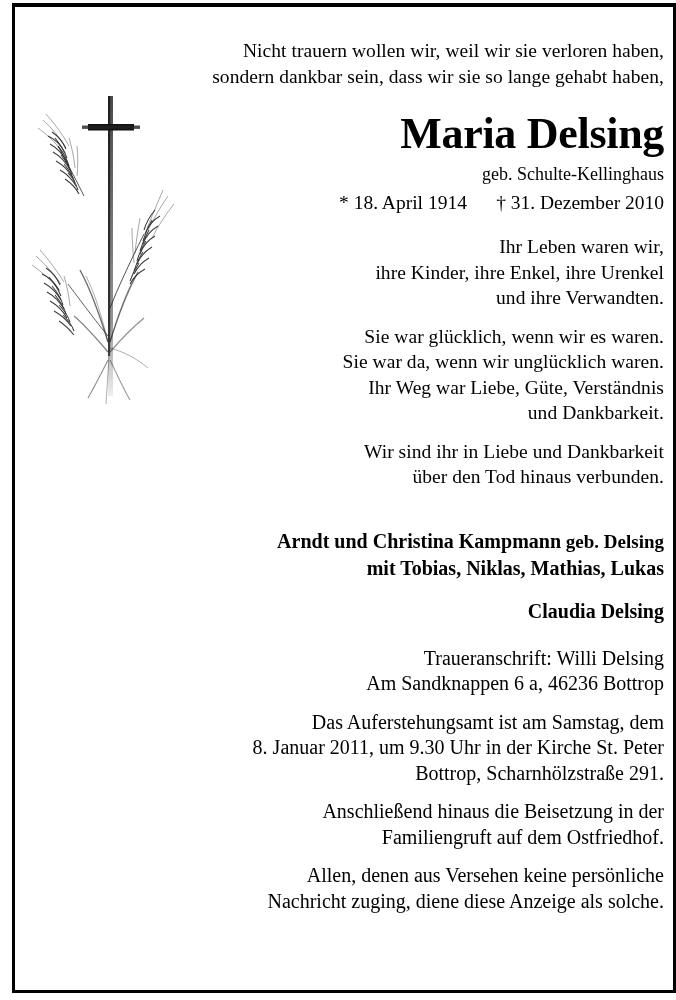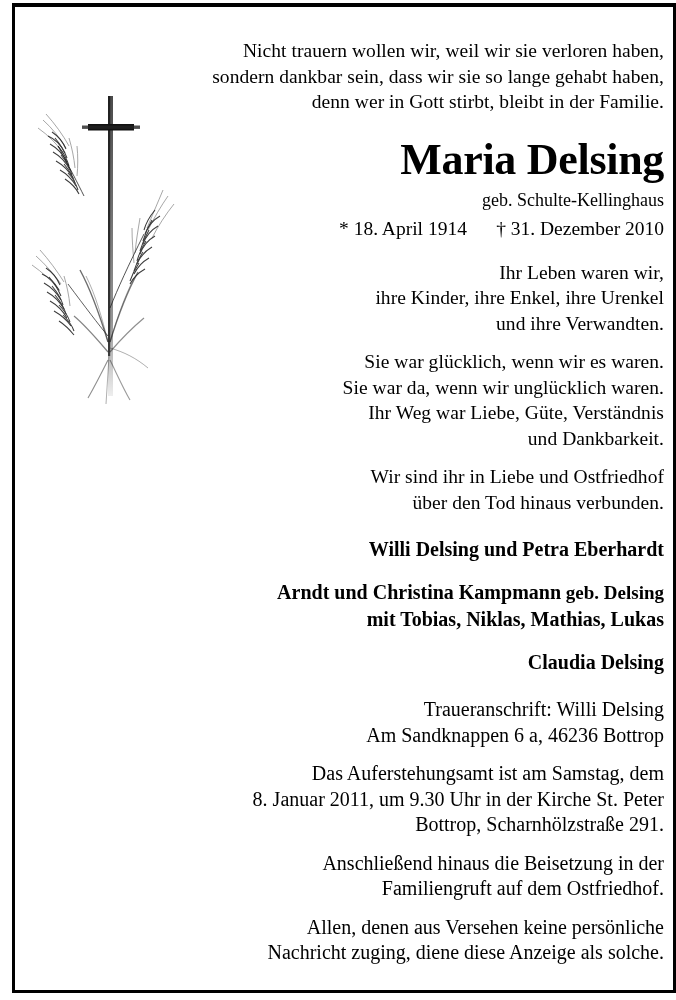--- a/index.html
+++ b/index.html
@@ -214,21 +214,20 @@
           <path d="M88,268 C102,272 114,278 126,288" stroke-width="0.9" opacity="0.4"></path>
         </g>
       </svg>
     </div>
 
     <div class="col">
 
       <div class="verse">
         <p>Nicht trauern wollen wir, weil wir sie verloren haben,</p>
         <p>sondern dankbar sein, dass wir sie so lange gehabt haben,</p>
-        <p>denn wer in Gott stirbt, bleibt in der Familie.</p>
       </div>
 
       <div class="name">Maria Delsing</div>
       <div class="maiden">geb. Schulte-Kellinghaus</div>
       <div class="dates">* 18. April 1914      † 31. Dezember 2010</div>
 
       <div class="gap-sm"></div>
 
       <div class="verse">
         <p>Ihr Leben waren wir,</p>
@@ -241,28 +240,27 @@
       <div class="verse">
         <p>Sie war glücklich, wenn wir es waren.</p>
         <p>Sie war da, wenn wir unglücklich waren.</p>
         <p>Ihr Weg war Liebe, Güte, Verständnis</p>
         <p>und Dankbarkeit.</p>
       </div>
 
       <div class="gap-xs"></div>
 
       <div class="verse">
-        <p>Wir sind ihr in Liebe und Ostfriedhof</p>
+        <p>Wir sind ihr in Liebe und Dankbarkeit</p>
         <p>über den Tod hinaus verbunden.</p>
       </div>
 
       <div style="height:21px"></div>
 
       <div class="family">
-        <p class="fam-line">Willi Delsing und Petra Eberhardt</p>
         <div class="fam-gap"></div>
         <p class="fam-line"><span>Arndt und Christina Kampmann</span><span class="reg"> geb. Delsing</span></p>
         <p class="fam-line">mit Tobias, Niklas, Mathias, Lukas</p>
         <div class="fam-gap"></div>
         <p class="fam-line">Claudia Delsing</p>
       </div>
 
       <div style="height:22px"></div>
 
       <div class="info">

